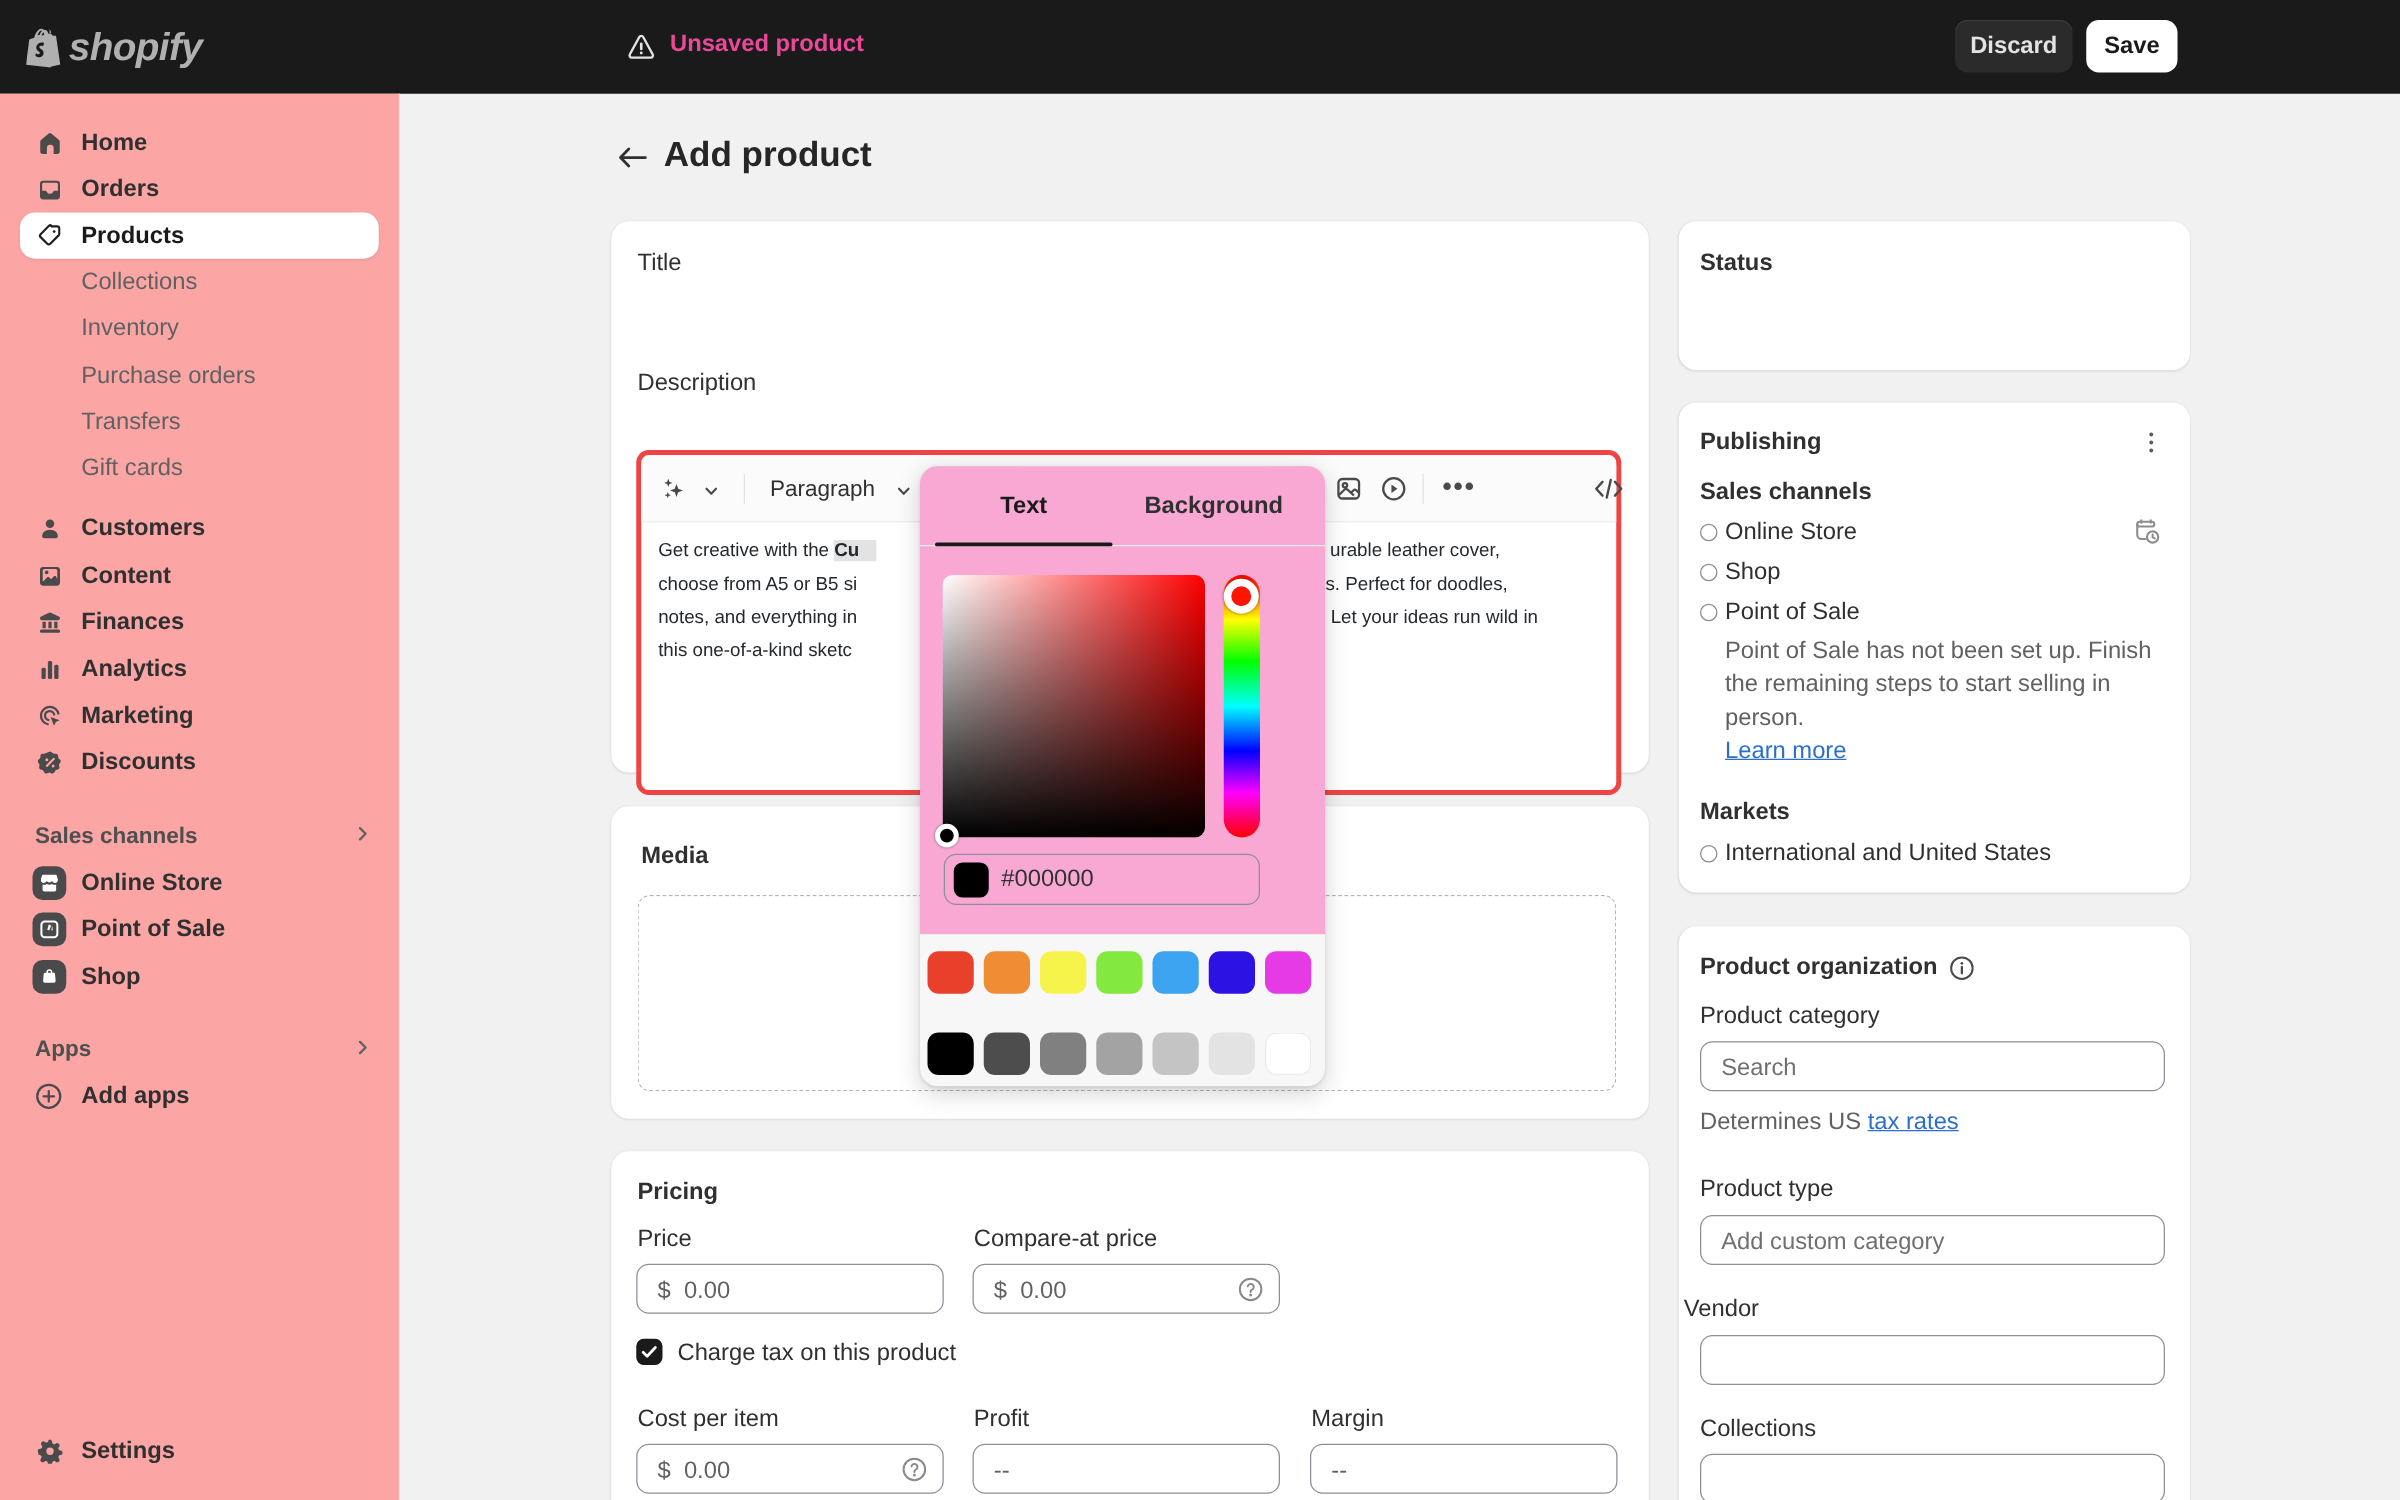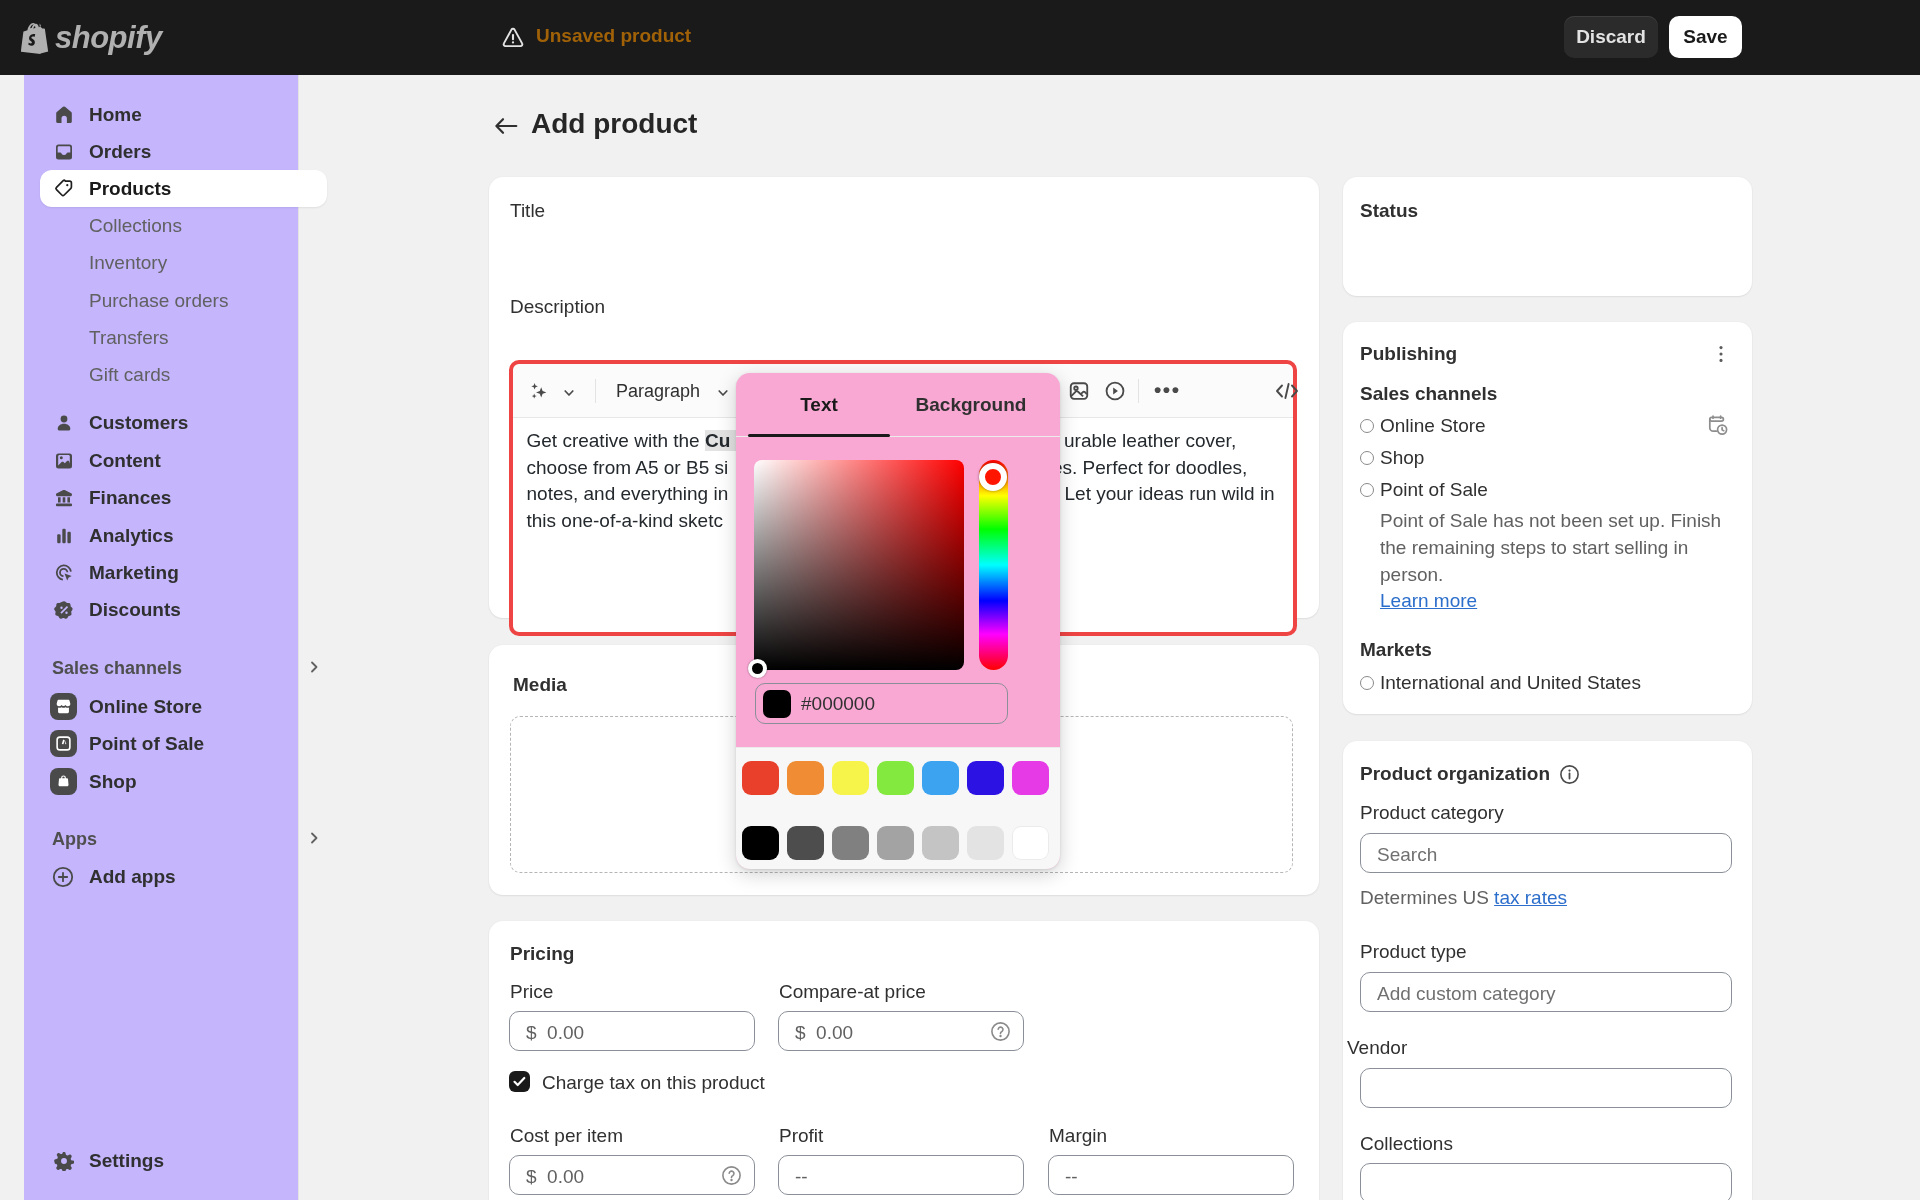--- a/index.html
+++ b/index.html
@@ -2,29 +2,29 @@
 <html><head>
 <meta charset="utf-8">
 <style>
 * { margin:0; padding:0; box-sizing:border-box; }
 html,body { width:1920px; height:1200px; overflow:hidden; background:#f1f1f1;
   font-family:"Liberation Sans", sans-serif; color:#303030; }
 
 
 #topbar { position:absolute; left:0; top:0; width:1920px; height:75px; background:#1a1a1a; }
 #logo { position:absolute; left:21px; top:21px; }
-#unsaved { position:absolute; left:536px; top:24.5px; font-size:19px; font-weight:bold; color:#a16207; }
+#unsaved { position:absolute; left:536px; top:24.5px; font-size:19px; font-weight:bold; color:#ec4899; }
 #warnicon { position:absolute; left:501px; top:26px; }
 .tbtn { position:absolute; top:16px; height:42px; border-radius:10px; font-size:19px; font-weight:bold;
   display:flex; align-items:center; justify-content:center; }
 #discard { left:1564px; width:94px; background:#2b2b2b; color:#e3e3e3; box-shadow: inset 0 1px 0 #3d3d3d; }
 #save { left:1669px; width:73px; background:#ffffff; color:#1a1a1a; }
 
 
-#sidebar { position:absolute; left:0; top:75px; width:275px; height:1125px; background:#c4b5fd; border-right:1px solid #e3e3e3;margin-left:24px; }
+#sidebar { position:absolute; left:0; top:75px; width:320px; height:1125px; background:#fca5a5; border-right:1px solid #e3e3e3; }
 .nav-item { position:absolute; left:16px; width:287px; height:37px; }
 .nav-item .ic { position:absolute; left:14px; top:50%; transform:translateY(-50%); width:20px; height:20px; display:flex; align-items:center; justify-content:center; }
 .nav-item .lb { position:absolute; left:49px; top:50%; transform:translateY(-50%); font-size:19px; font-weight:bold; color:#303030; white-space:nowrap; }
 .nav-item.sub .lb { font-weight:normal; color:#616161; }
 .nav-item.sel { background:#ffffff; border-radius:12px; box-shadow:0 1px 2px rgba(0,0,0,.08); }
 .nav-head { position:absolute; left:28px; font-size:18px; font-weight:bold; color:#4f4f4f; }
 .nav-chev { position:absolute; left:282px; }
 .chanic { position:absolute; left:26px; width:27px; height:27px; background:#4a4a4a; border-radius:8px; display:flex; align-items:center; justify-content:center; }
 .chanlb { position:absolute; left:65px; font-size:19px; font-weight:bold; color:#303030; }
 
@@ -36,21 +36,21 @@
 
 
 #hdr-arrow { position:absolute; left:492px; top:114px; }
 #hdr-title { position:absolute; left:531px; top:108px; font-size:28px; font-weight:bold; color:#262626; }
 
 
 #editor { position:absolute; left:509px; top:322px; width:788px; height:276px; border:4px solid #ef4444; border-radius:10px; background:#fff;margin-top:38px; }
 #toolbar { position:absolute; left:0; top:0; right:0; height:54px; background:#fbfbfb; border-bottom:1px solid #e7e7e7; border-radius:9px 9px 0 0; }
 .tdiv { position:absolute; top:15px; width:1px; height:24px; background:#e3e3e3; }
 .tpill { position:absolute; top:12px; height:30px; background:#d5d5d5; border-radius:8px; }
-.edtxt { position:absolute; font-size:19px; line-height:26.5px; color:#24292e; white-space:nowrap; }
+.edtxt { position:absolute; font-size:15px; line-height:26.5px; color:#24292e; white-space:nowrap; }
 
 
 #popup { position:absolute; left:736px; top:373px; width:324px; height:496px; background:#f9a8d4; border-radius:14px;
   box-shadow:0 5px 20px rgba(0,0,0,.18), 0 1px 3px rgba(0,0,0,.1); z-index:50; }
 #popup .tabline { position:absolute; left:0; top:63px; width:100%; height:1px; background:#ebebeb; }
 #swatcharea { position:absolute; left:0; top:374px; width:324px; height:122px; background:#f7f7f7; border-top:1px solid #ebebeb; border-radius:0 0 14px 14px; }
 .sw { position:absolute; width:37px; height:34px; border-radius:9px; }
 
 
 .para { position:absolute; font-size:19px; color:#616161; line-height:27px; }

